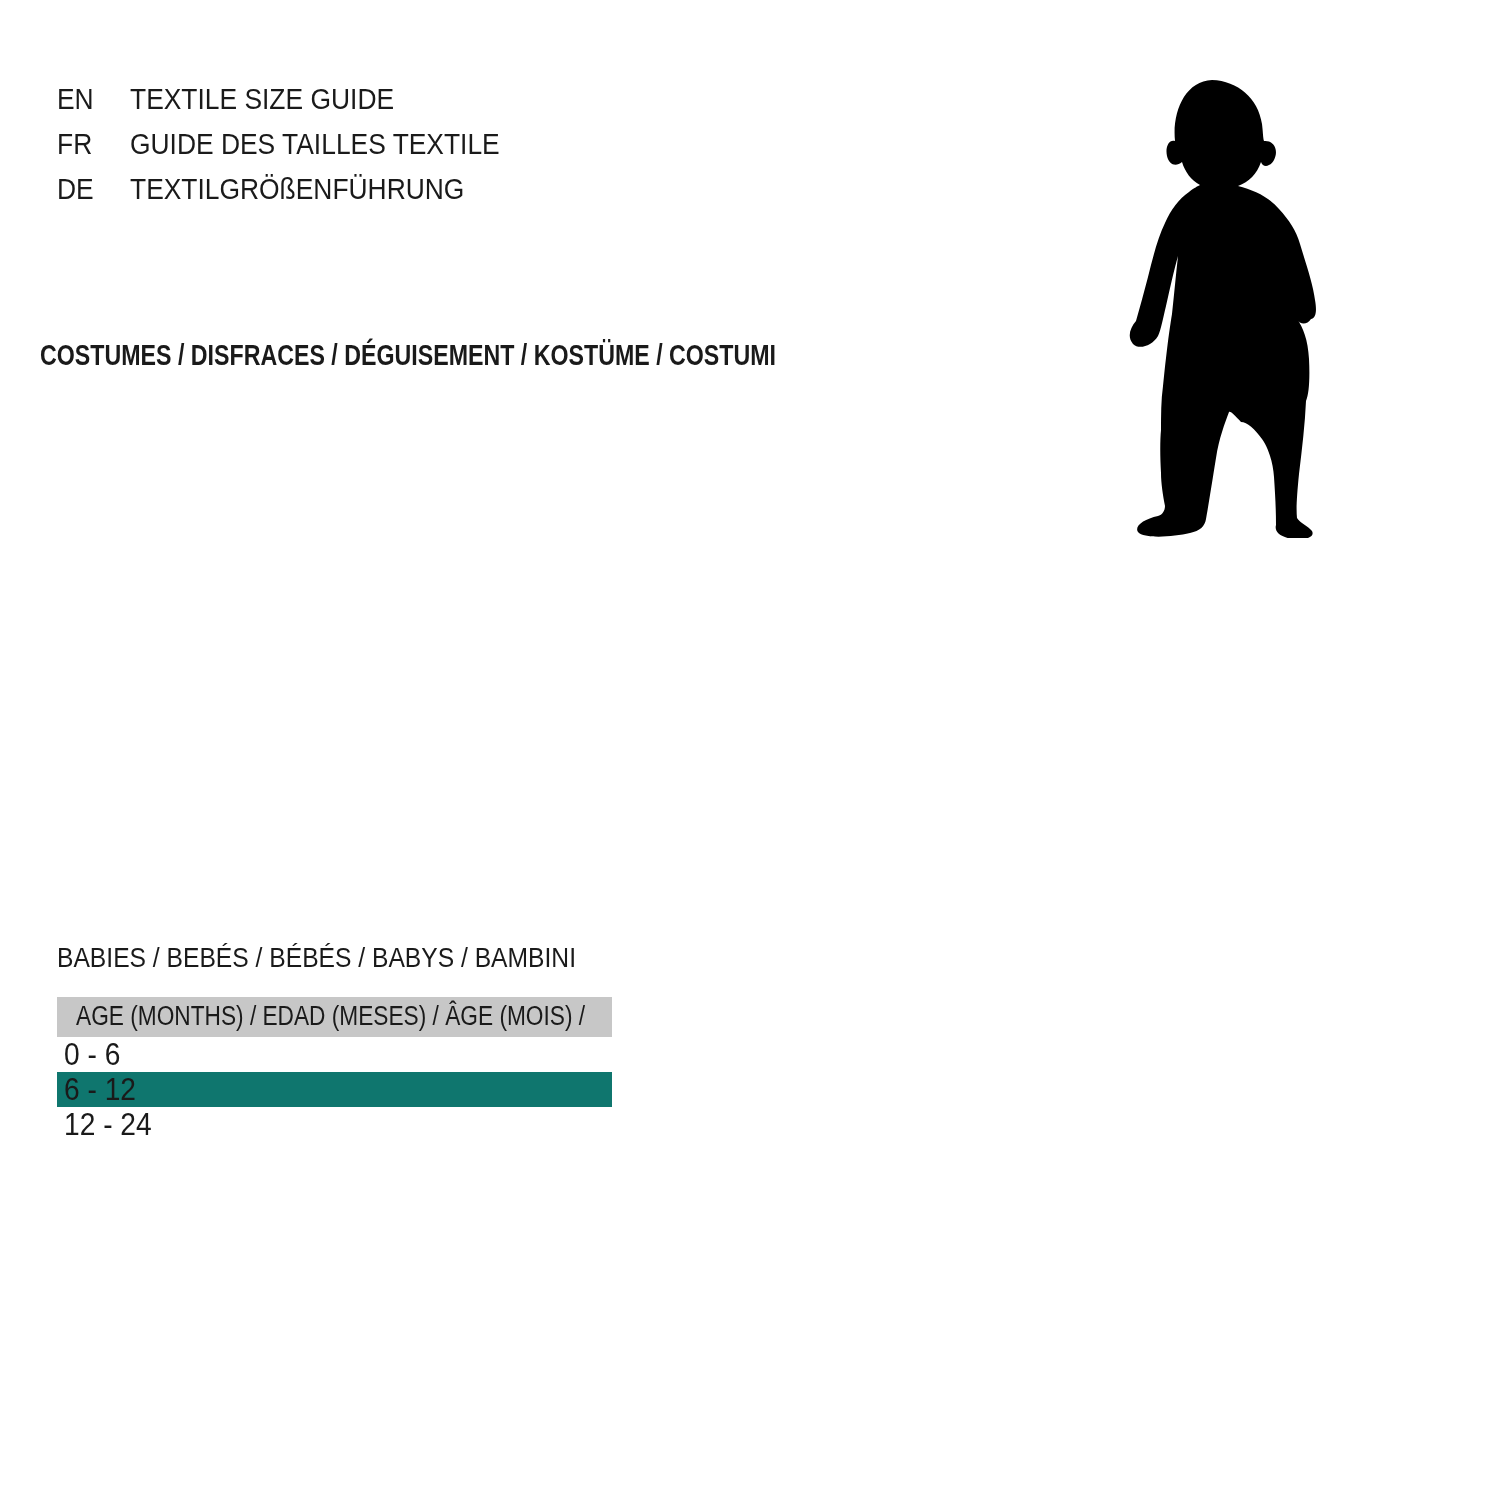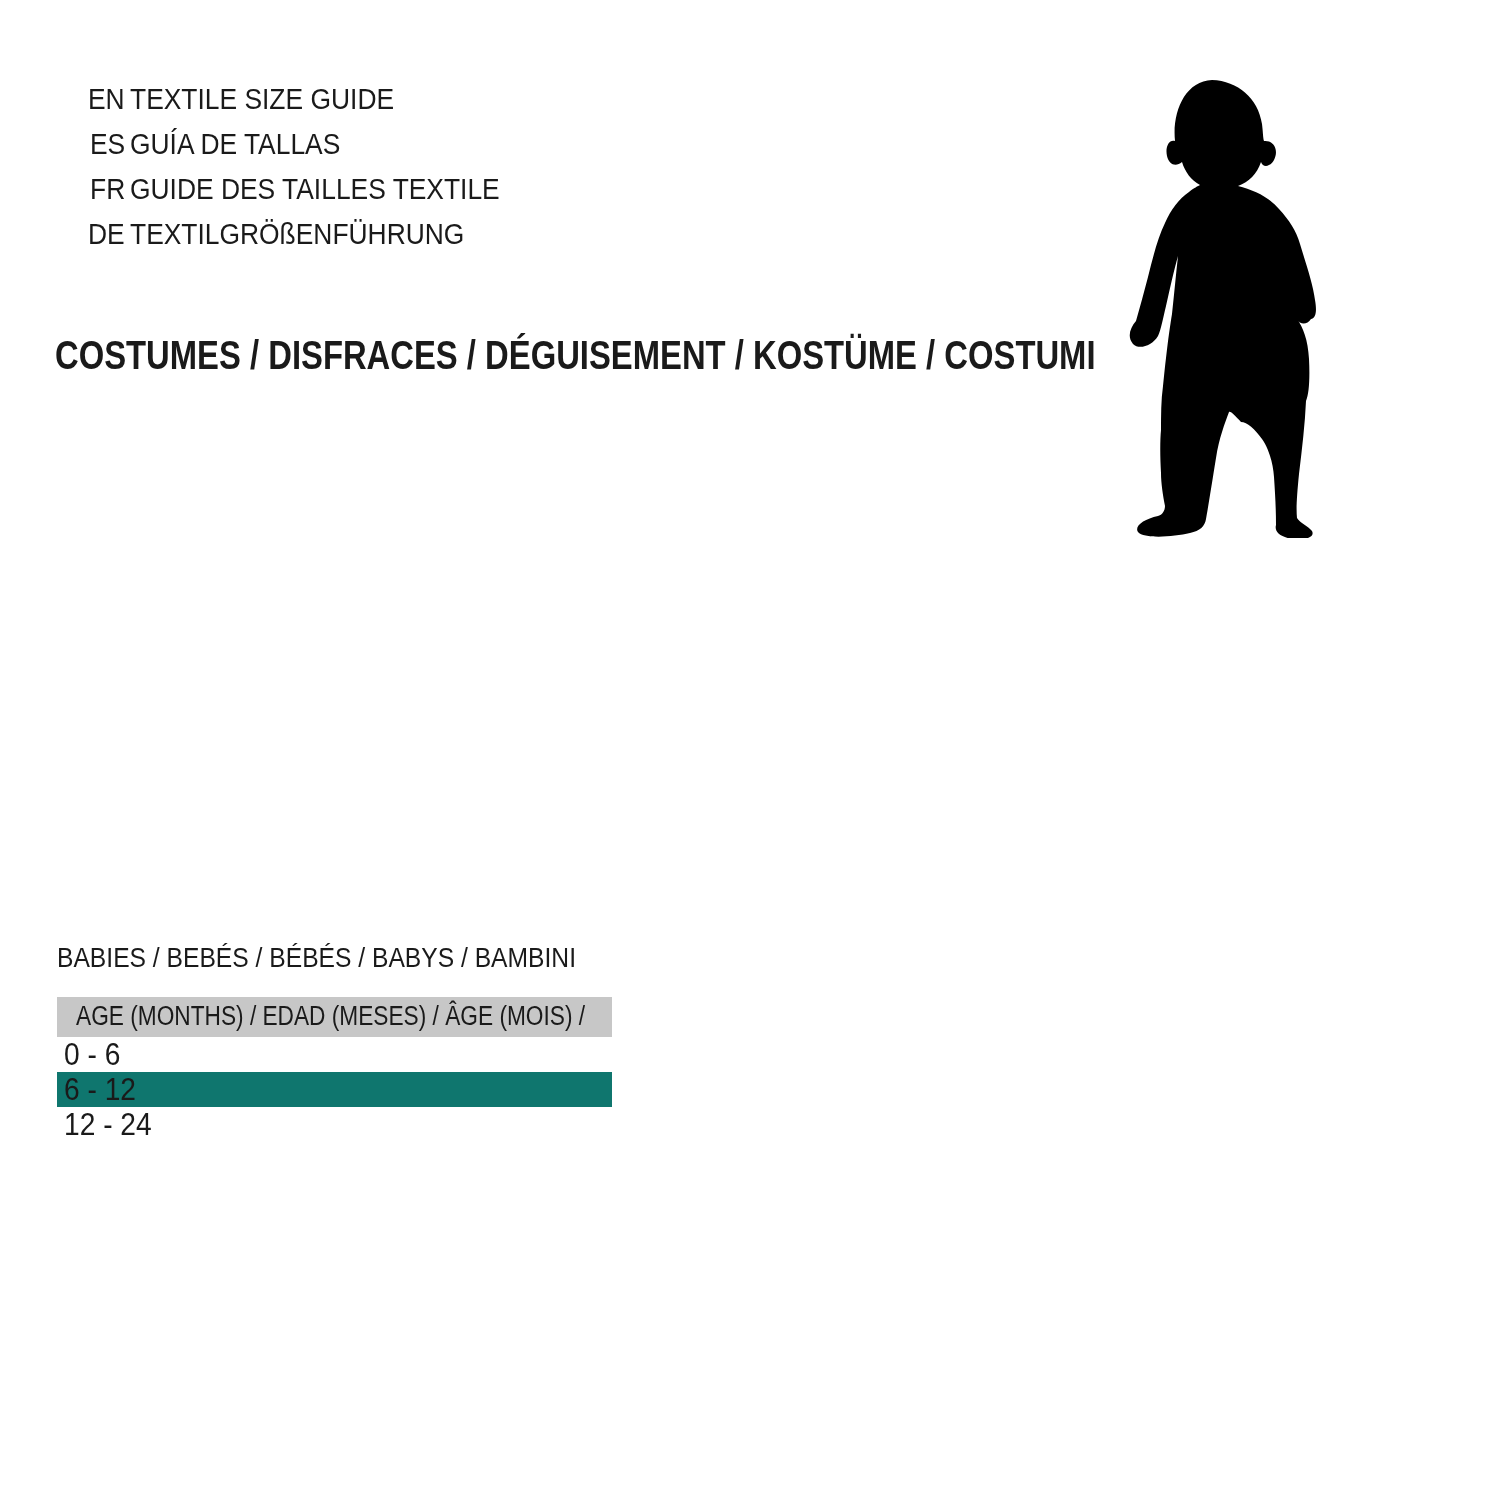--- a/index.html
+++ b/index.html
@@ -24,28 +24,28 @@
     position: absolute;
     left: 57px;
     top: 76px;
     font-size: 30px;
   }
   .lang-row {
     display: flex;
     height: 45px;
     align-items: center;
   }
-  .lang-code { width: 73px; flex: 0 0 73px; text-align: right; }
+  .lang-code { width: 73px; flex: 0 0 73px; }
   .lang-label { flex: 1 1 auto; }
 
   .category-title {
     position: absolute;
-    left: 55px;
+    left: 40px;
     top: 334px;
-    font-size: 41px;
+    font-size: 29px;
     font-weight: 700;
     line-height: 42px;
   }
 
   .figure-wrap {
     position: absolute;
     left: 1128px;
     top: 78px;
     width: 196px;
     height: 460px;
@@ -81,24 +81,20 @@
   }
   .table-row.alt { background: #0f766e; }
 </style>
 </head>
 <body>
 
 <div class="lang-block">
   <div class="lang-row">
     <span class="lang-code"><span class="cx88">EN</span></span>
     <span class="lang-label"><span class="cx88">TEXTILE SIZE GUIDE</span></span>
-  </div>
-  <div class="lang-row">
-    <span class="lang-code"><span class="cx88">ES</span></span>
-    <span class="lang-label"><span class="cx88">GUÍA DE TALLAS</span></span>
   </div>
   <div class="lang-row">
     <span class="lang-code"><span class="cx88">FR</span></span>
     <span class="lang-label"><span class="cx88">GUIDE DES TAILLES TEXTILE</span></span>
   </div>
   <div class="lang-row">
     <span class="lang-code"><span class="cx88">DE</span></span>
     <span class="lang-label"><span class="cx88">TEXTILGRÖßENFÜHRUNG</span></span>
   </div>
 </div>

